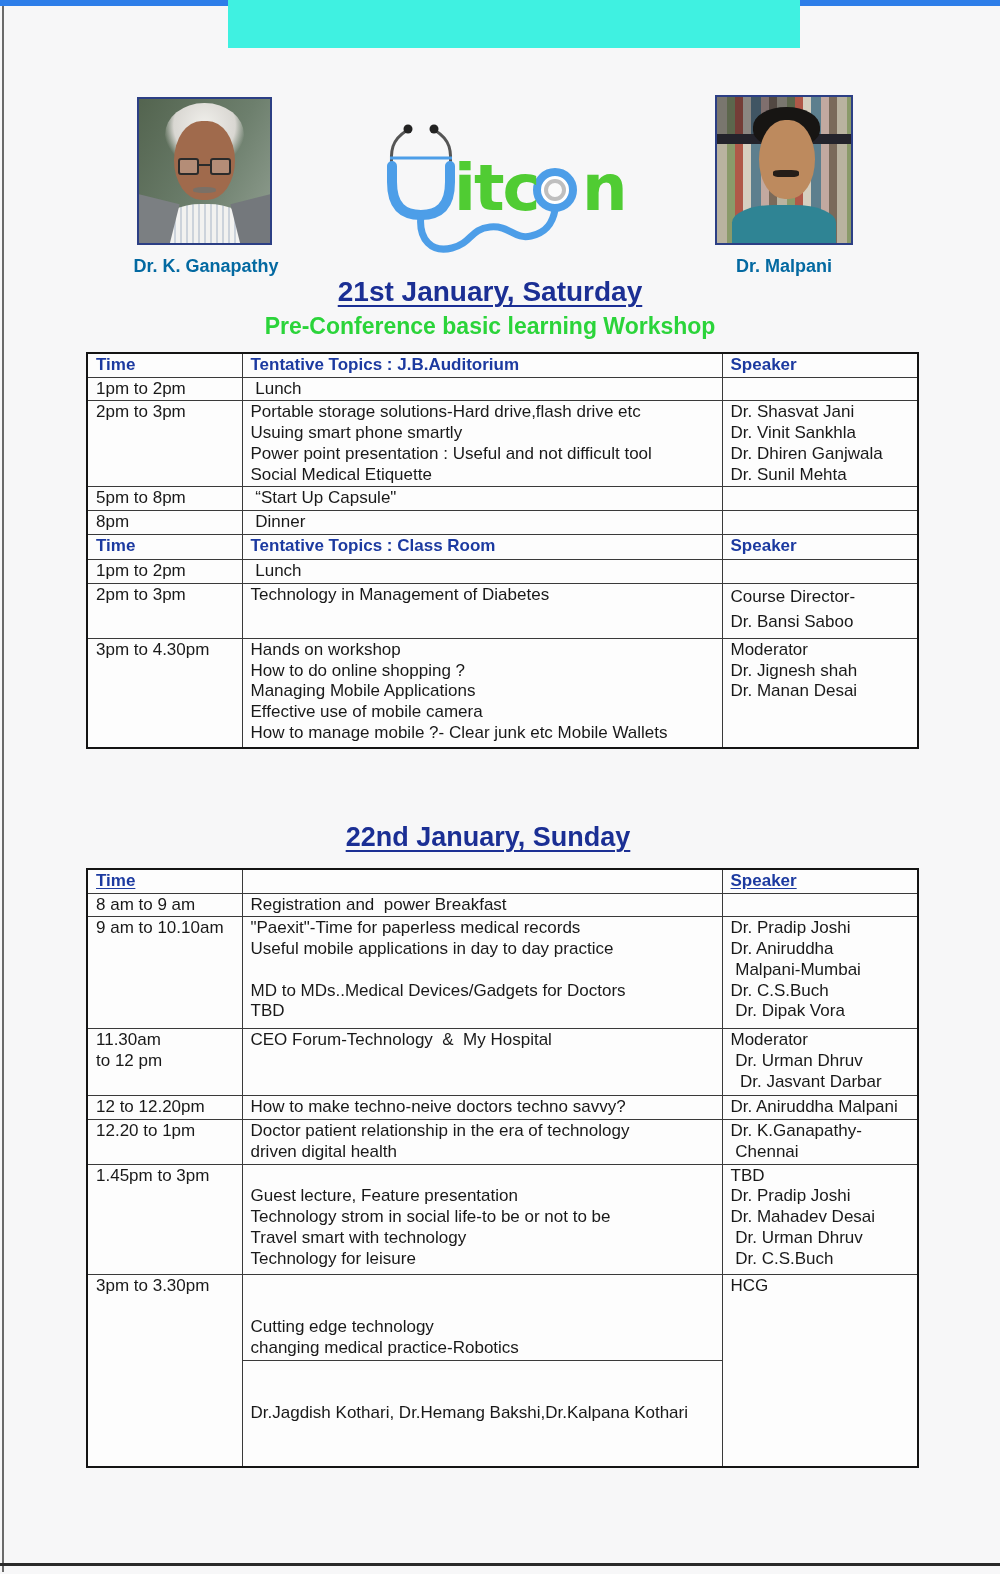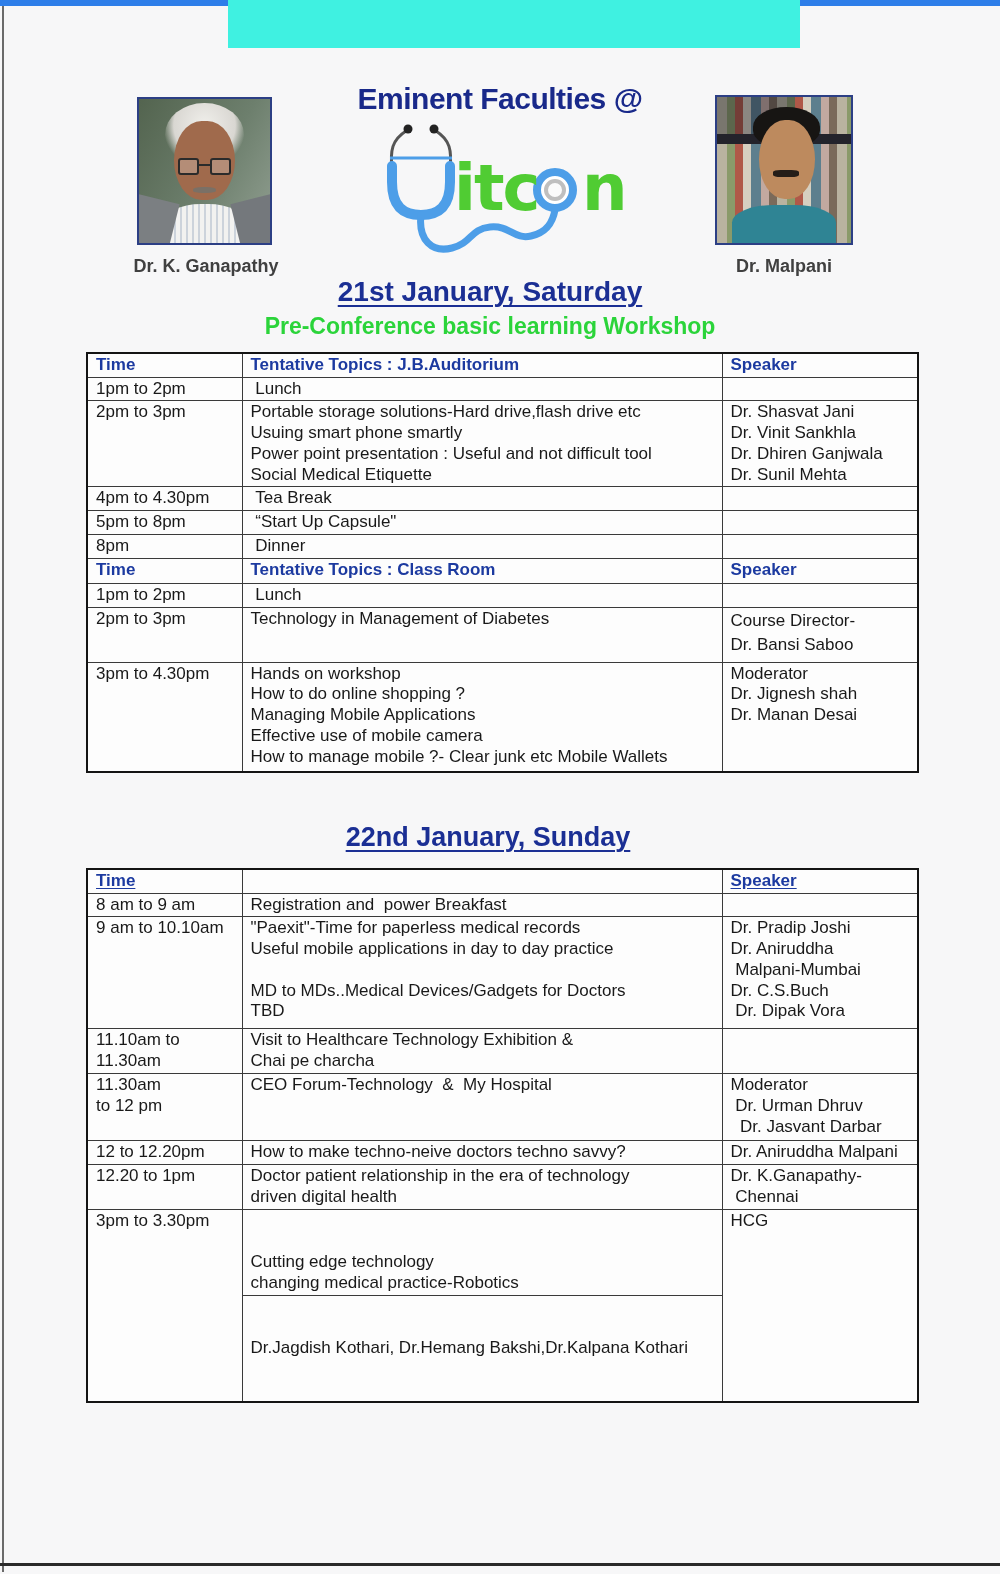--- a/index.html
+++ b/index.html
@@ -15,21 +15,21 @@
   .bottom-edge{left:0;top:1563px;width:1000px;height:3px;background:#2a2a2a}
 
   
   .main-title{left:0;top:82px;width:1000px;text-align:center;font-size:30px;font-weight:bold;
               color:#19298a;letter-spacing:-.5px}
   .h-day{width:1000px;text-align:center;font-weight:bold;color:#1b2f94;
          text-decoration:underline;text-decoration-thickness:2px;text-underline-offset:4px}
   .h-day1{left:-10px;top:276px;font-size:28px}
   .h-day2{left:-12px;top:822px;font-size:27px}
   .h-sub{left:-10px;top:313px;width:1000px;text-align:center;font-size:23px;font-weight:bold;color:#2bd43a}
-  .caption{font-size:18px;font-weight:bold;color:#404040;text-align:center}
+  .caption{font-size:18px;font-weight:bold;color:#0369a1;text-align:center}
   .caption-left{left:100px;top:256px;width:212px}
   .caption-right{left:714px;top:256px;width:140px}
 
   
   .photo{overflow:hidden;border:2px solid #2c3f85;background:#888}
   .photo-left{left:137px;top:97px;width:135px;height:148px}
   .photo-right{left:715px;top:95px;width:138px;height:150px}
   .photo>div{position:absolute}
   .lp-bg{inset:0;background:linear-gradient(120deg,#53644f 0%,#6d7f6d 55%,#92a092 100%)}
   .lp-hair{left:20%;top:3%;width:60%;height:44%;border-radius:50%;
@@ -72,21 +72,20 @@
 </head>
 <body>
 
 <div class="page">
 
   <div class="abs top-strip"></div>
   <div class="abs teal-banner"></div>
   <div class="abs left-edge"></div>
   <div class="abs bottom-edge"></div>
 
-  <div class="abs main-title">Eminent Faculties @</div>
 
   <div class="abs photo photo-left">
     <div class="lp-bg"></div>
     <div class="lp-hair"></div>
     <div class="lp-face"></div>
     <div class="lens lens-l"></div>
     <div class="lens lens-r"></div>
     <div class="bridge"></div>
     <div class="lp-moustache"></div>
     <div class="lp-shirt"></div>
@@ -146,25 +145,20 @@
       <td>Portable storage solutions-Hard drive,flash drive etc
 Usuing smart phone smartly
 Power point presentation : Useful and not difficult tool
 Social Medical Etiquette</td>
       <td>Dr. Shasvat Jani
 Dr. Vinit Sankhla
 Dr. Dhiren Ganjwala
 Dr. Sunil Mehta</td>
     </tr>
     <tr style="height:22px">
-      <td>4pm to 4.30pm</td>
-      <td> Tea Break</td>
-      <td></td>
-    </tr>
-    <tr style="height:22px">
       <td>5pm to 8pm</td>
       <td> “Start Up Capsule"</td>
       <td></td>
     </tr>
     <tr style="height:22px">
       <td>8pm</td>
       <td> Dinner</td>
       <td></td>
     </tr>
     <tr style="height:25px">
@@ -222,46 +216,52 @@
 Useful mobile applications in day to day practice
 
 MD to MDs..Medical Devices/Gadgets for Doctors
 TBD</td>
       <td>Dr. Pradip Joshi
 Dr. Aniruddha
  Malpani-Mumbai
 Dr. C.S.Buch
  Dr. Dipak Vora</td>
     </tr>
-    <tr style="height:45px">
-      <td>11.10am to
-11.30am</td>
-      <td>Visit to Healthcare Technology Exhibition &amp;
-Chai pe charcha</td>
-      <td></td>
-    </tr>
     <tr style="height:67px">
       <td>11.30am
 to 12 pm</td>
       <td>CEO Forum-Technology  &amp;  My Hospital</td>
       <td>Moderator
  Dr. Urman Dhruv
   Dr. Jasvant Darbar</td>
     </tr>
     <tr style="height:22px">
       <td>12 to 12.20pm</td>
       <td>How to make techno-neive doctors techno savvy?</td>
       <td>Dr. Aniruddha Malpani</td>
     </tr>
     <tr style="height:44px">
       <td>12.20 to 1pm</td>
       <td>Doctor patient relationship in the era of technology
 driven digital health</td>
       <td>Dr. K.Ganapathy-
  Chennai</td>
+    </tr>
+    <tr style="height:110px">
+      <td>1.45pm to 3pm</td>
+      <td>
+Guest lecture, Feature presentation
+Technology strom in social life-to be or not to be
+Travel smart with technology
+Technology for leisure</td>
+      <td>TBD
+Dr. Pradip Joshi
+Dr. Mahadev Desai
+ Dr. Urman Dhruv
+ Dr. C.S.Buch</td>
     </tr>
     <tr style="height:64px">
       <td>3pm to 3.30pm</td>
       <td class="split-cell">
         <div class="split-top">Cutting edge technology
 changing medical practice-Robotics</div>
         <div class="split-bottom">Dr.Jagdish Kothari, Dr.Hemang Bakshi,Dr.Kalpana Kothari</div>
       </td>
       <td>HCG</td>
     </tr>

